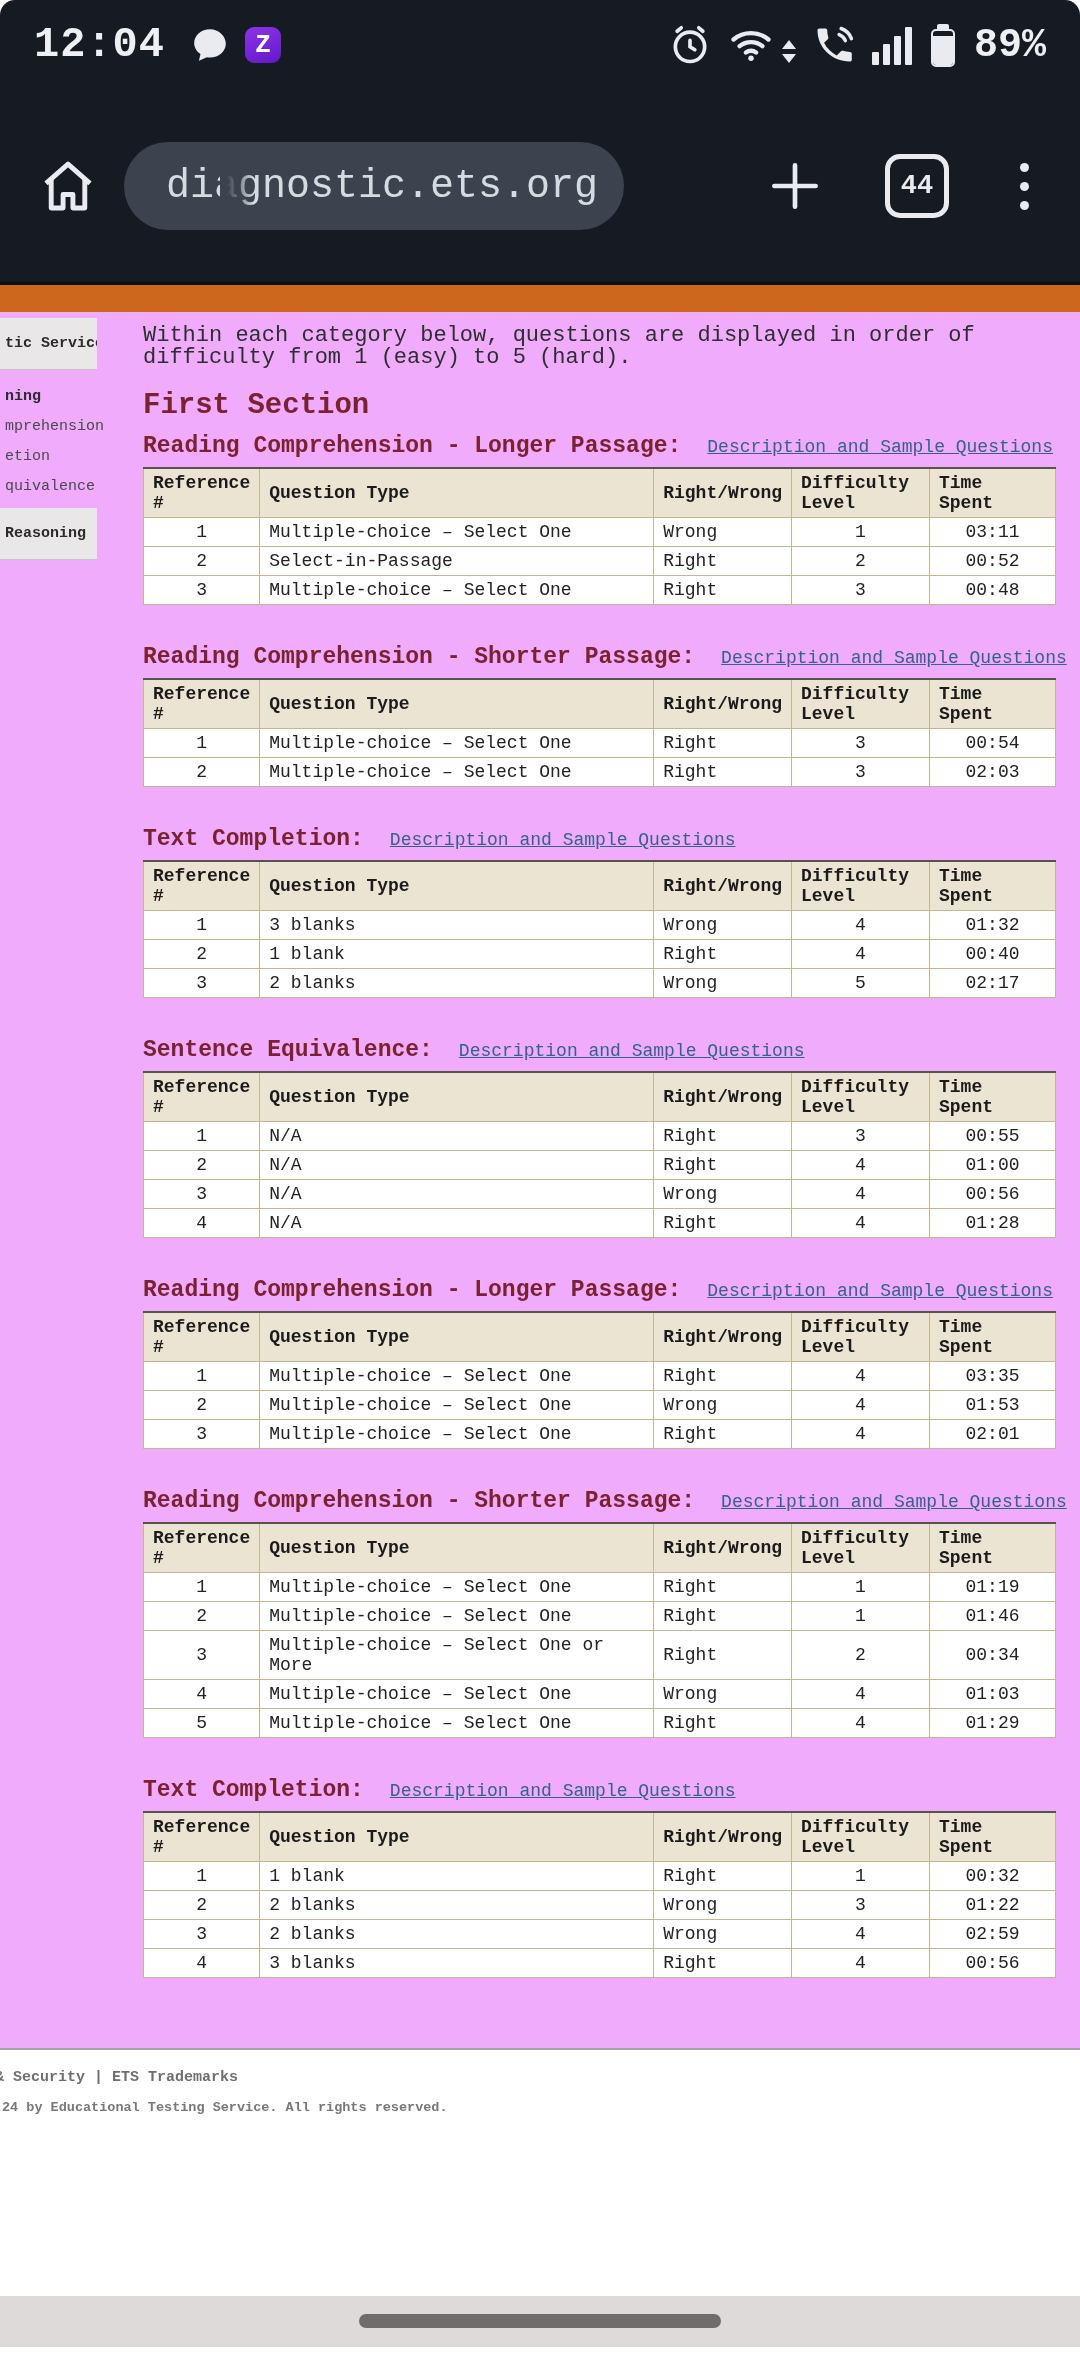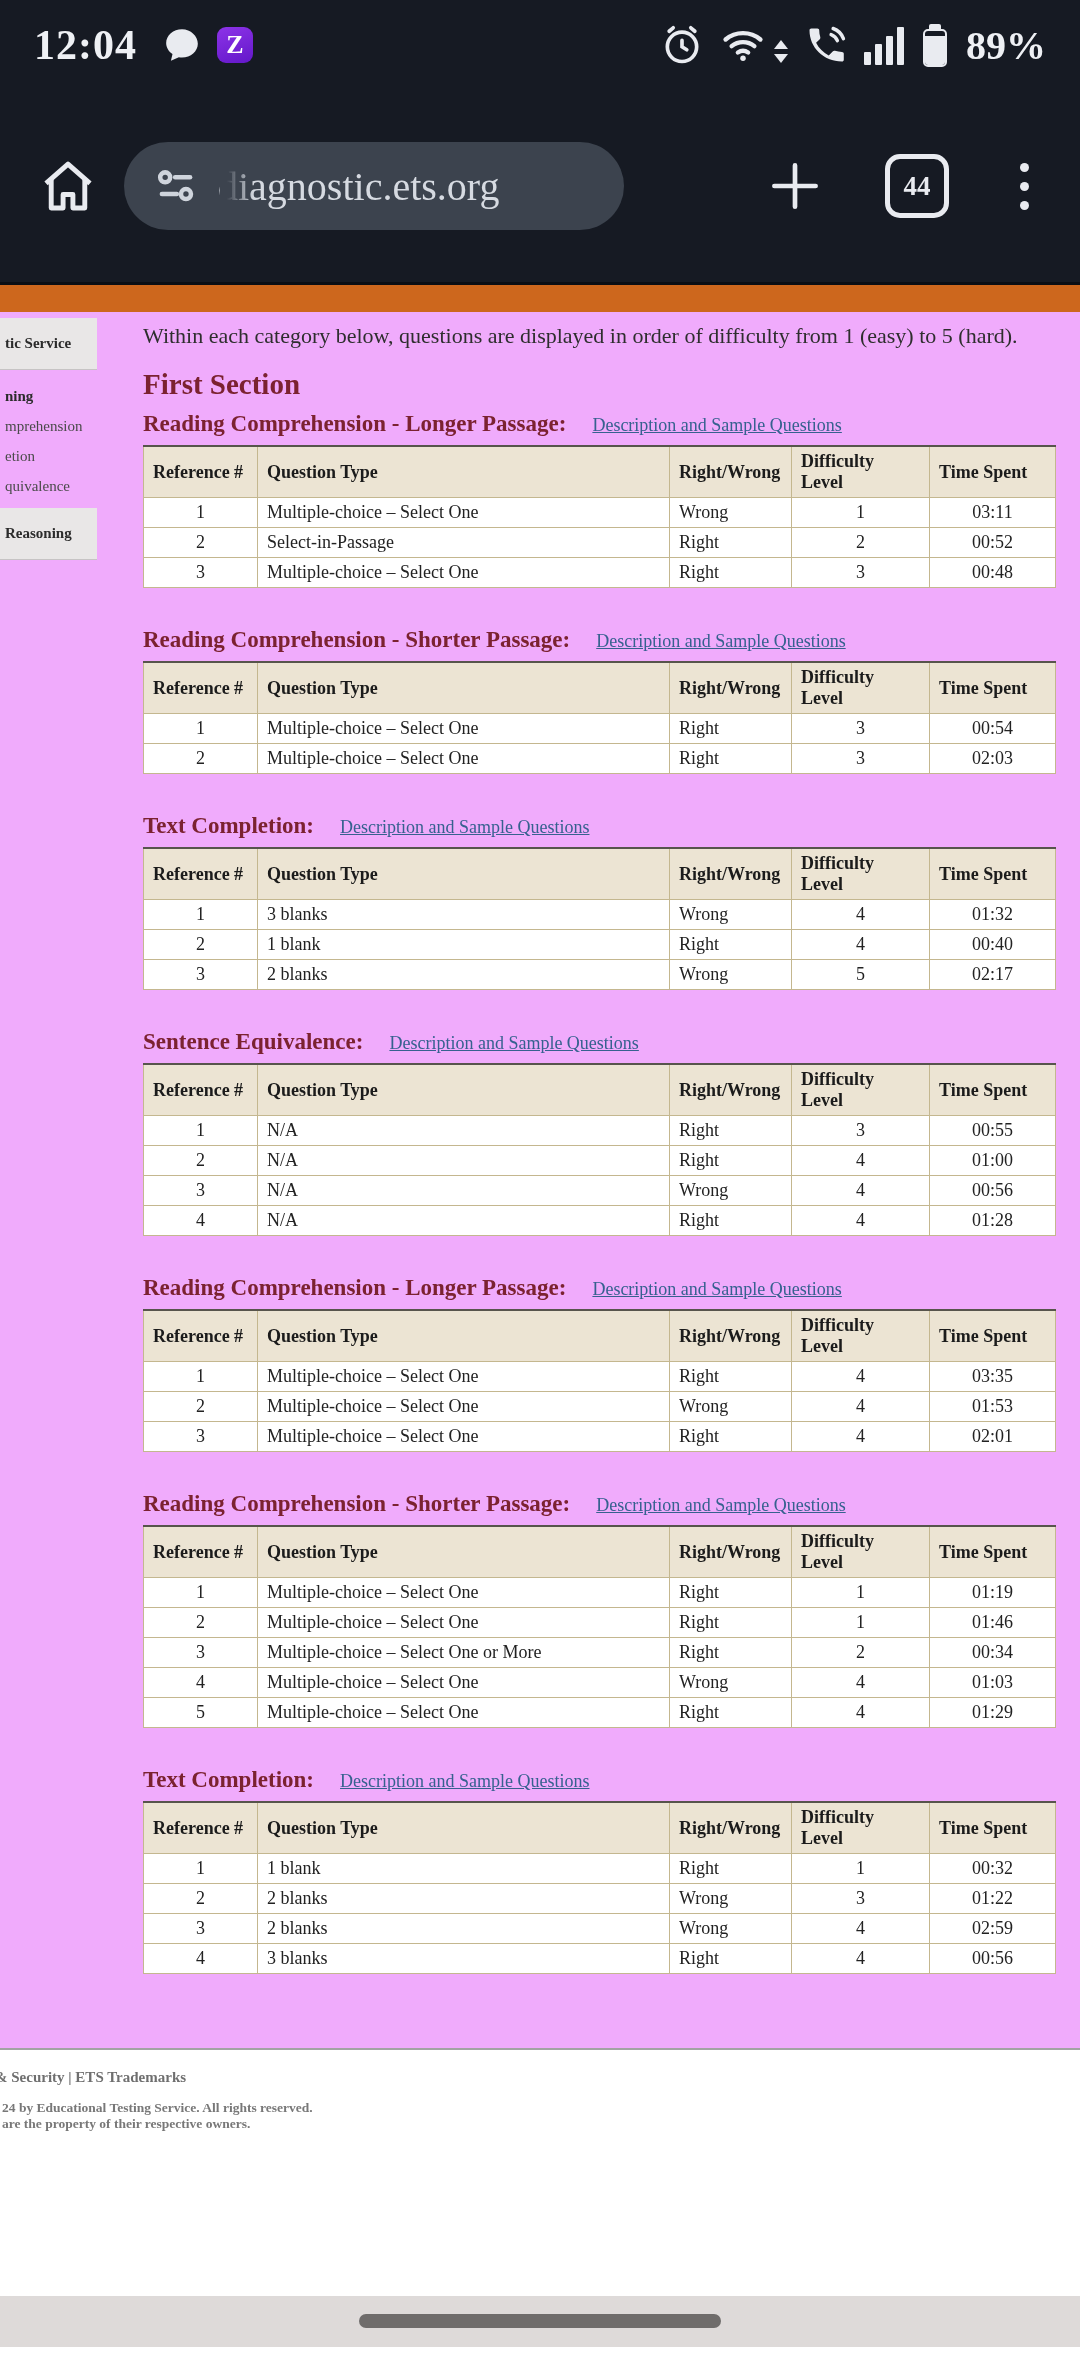--- a/index.html
+++ b/index.html
@@ -1,17 +1,17 @@
 <!DOCTYPE html>
 <html style="--maroon: #7b2230; --orange: #cd671d; --link: #36618f; --beige: #ece4d3;"><head>
 <meta charset="utf-8">
 <style>
   html,body{margin:0;padding:0;background:#fff;}
   #app{position:relative;width:1080px;height:2376px;overflow:hidden;
-       font-family:Liberation Serif, serif;display:flex;flex-direction:column;background:#fff;}
+       font-family:Liberation Mono, monospace;display:flex;flex-direction:column;background:#fff;border-radius:15px;}
 
   
   .statusbar{height:90px;background:#161a23;display:flex;align-items:center;padding:0 34px;box-sizing:border-box;flex:none;}
   .sb-time{color:#eef0f4;font-size:42px;font-weight:600;letter-spacing:1px;}
   .sb-left-icons{display:flex;align-items:center;gap:16px;margin-left:26px;}
   .sb-right{margin-left:auto;display:flex;align-items:center;gap:15px;}
   .z-badge{width:36px;height:36px;border-radius:9px;background:linear-gradient(160deg,#8d33e8,#6318c9);
            color:#fff;font-weight:700;font-size:26px;display:flex;align-items:center;justify-content:center;}
   .sb-pct{color:#eef0f4;font-size:40px;font-weight:600;margin-left:4px;}
   .sbicon{display:block;}
@@ -484,20 +484,19 @@
               </tbody>
             </table>
           </div>
         </div>
     </div>
   </div>
 
   <div class="footer">
     <div class="ft-links">&amp; Security | ETS Trademarks</div>
     <div class="ft-line first">24 by Educational Testing Service. All rights reserved.</div>
-    <div class="ft-line">are the property of their respective owners.</div>
   </div>
 
   <div class="gesture-bar">
     <div class="gesture-pill"></div>
   </div>
 
 </div>
 
 </body></html>

